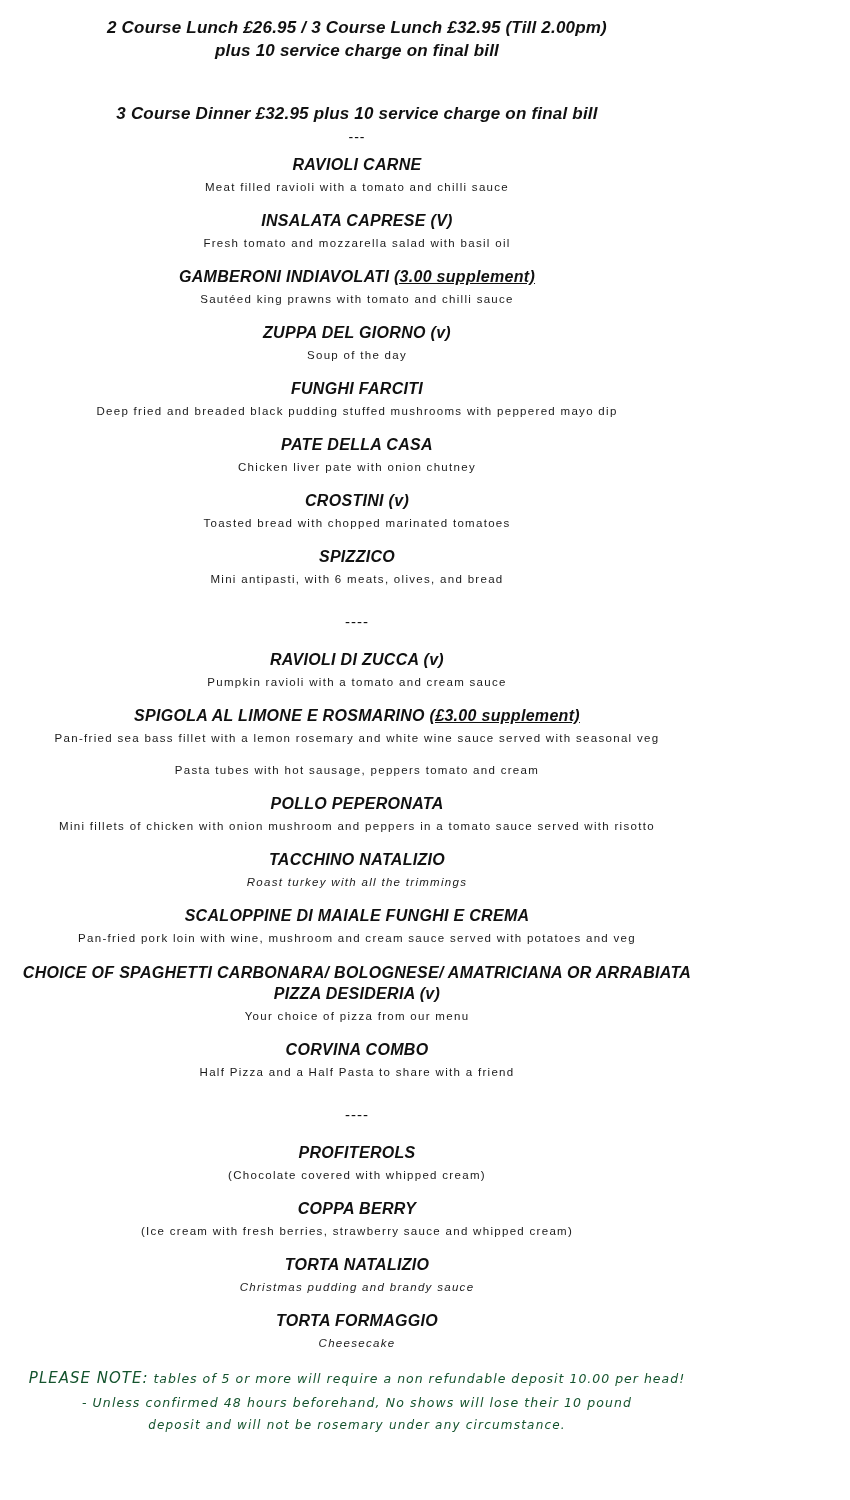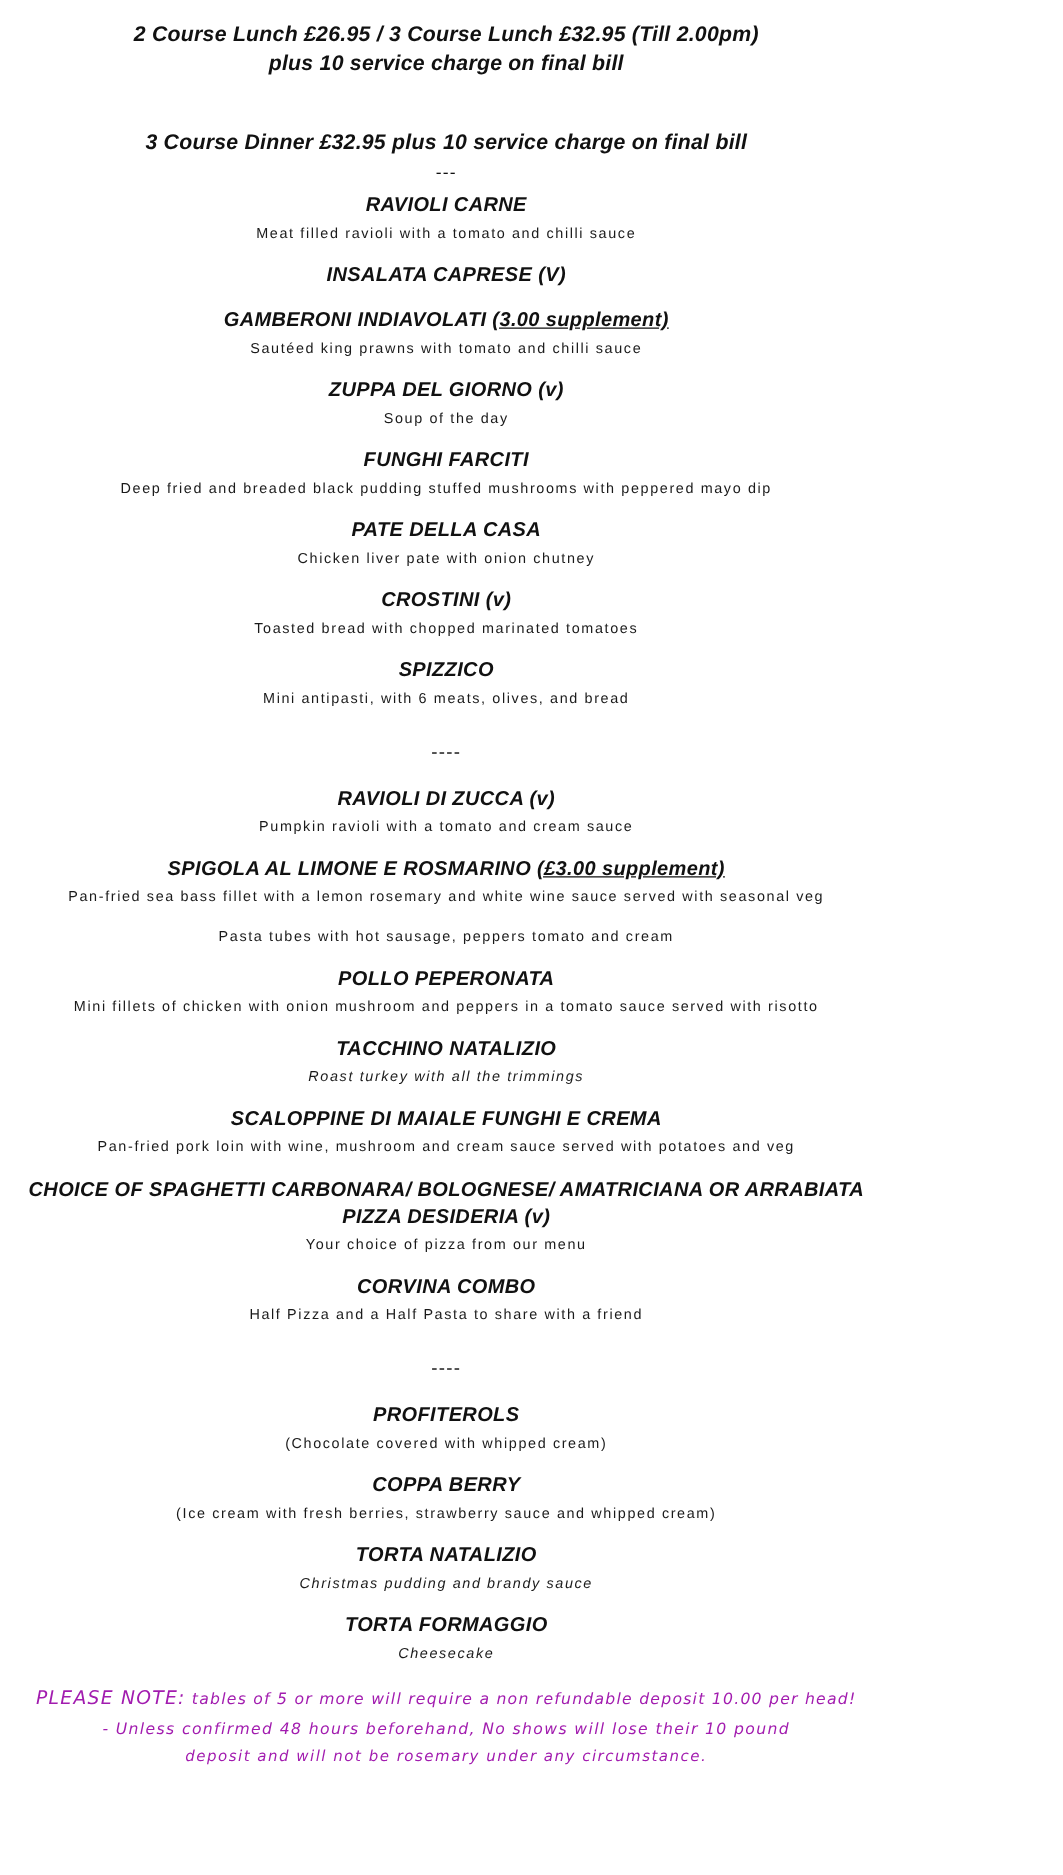--- a/index.html
+++ b/index.html
@@ -71,21 +71,21 @@
   .item-desc.italicish {
     font-style: italic;
   }
   .item.double .item-name {
     line-height: 21px;
   }
   .note {
     text-align: center;
     font-style: italic;
     font-family: "DejaVu Sans", sans-serif;
-    color: #a21caf;
+    color: #14532d;
   }
   .note-line1 {
     font-size: 15px;
     letter-spacing: 1px;
     line-height: 22px;
   }
   .note-line2 {
     font-size: 12.5px;
     letter-spacing: 1.1px;
     line-height: 22px;
@@ -116,20 +116,21 @@
 
   <div class="divider">---</div>
 
   <div>
     <div class="item">
       <div class="item-name"><span>RAVIOLI CARNE</span><span class="supp"></span></div>
       <div class="item-desc">Meat filled ravioli with a tomato and chilli sauce</div>
     </div>
     <div class="item">
       <div class="item-name"><span>INSALATA CAPRESE (V)</span><span class="supp"></span></div>
+      <div class="item-desc">Fresh tomato and mozzarella salad with basil oil</div>
     </div>
     <div class="item">
       <div class="item-name"><span>GAMBERONI INDIAVOLATI </span><span class="supp">(3.00 supplement)</span></div>
       <div class="item-desc">Sautéed king prawns with tomato and chilli sauce</div>
     </div>
     <div class="item">
       <div class="item-name"><span>ZUPPA DEL GIORNO (v)</span><span class="supp"></span></div>
       <div class="item-desc">Soup of the day</div>
     </div>
     <div class="item">

